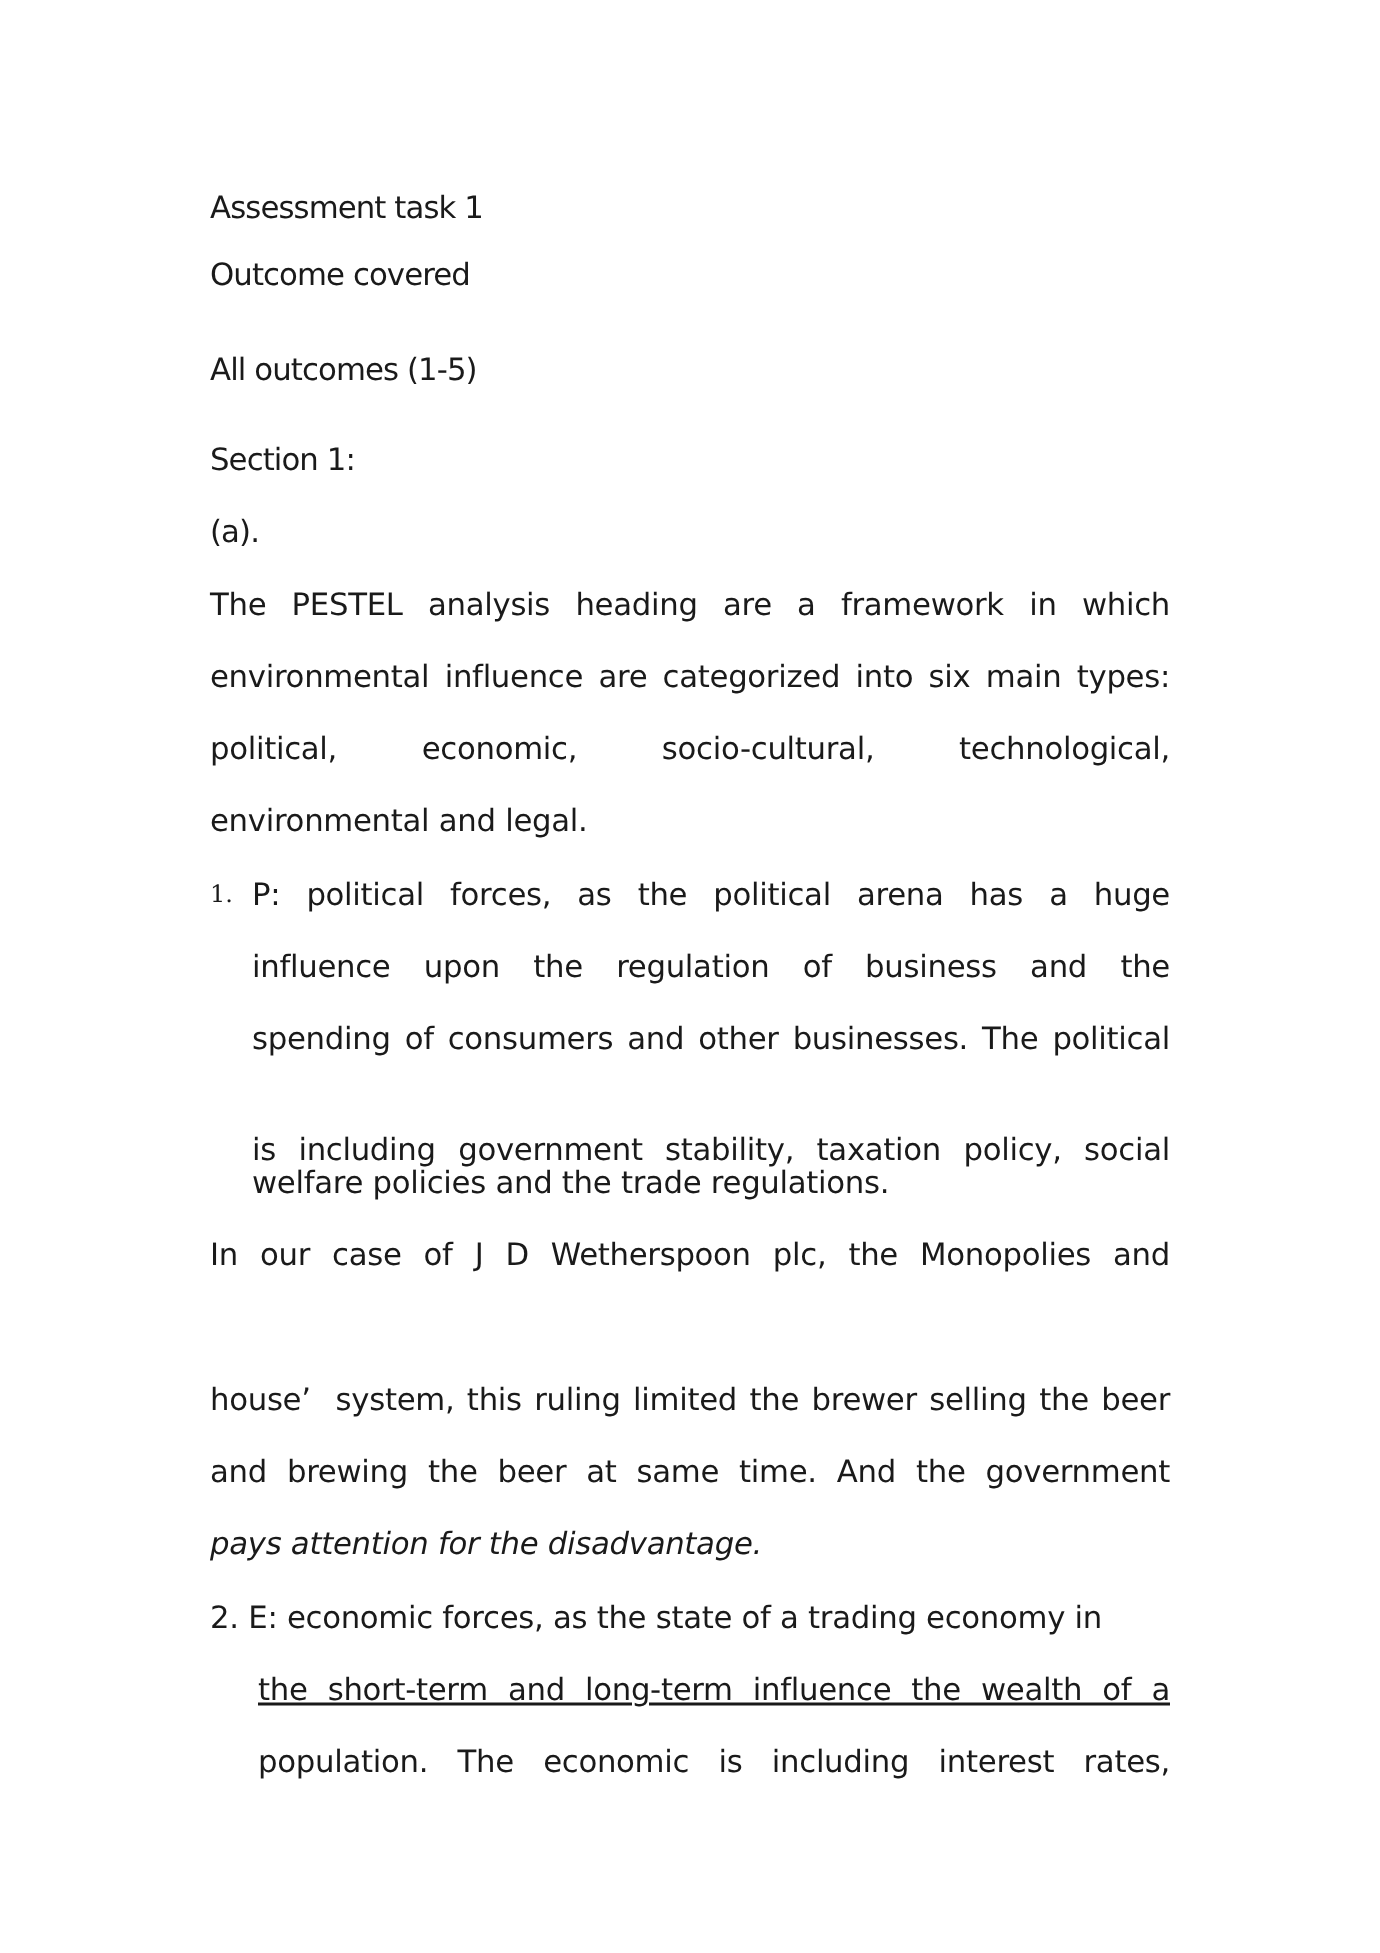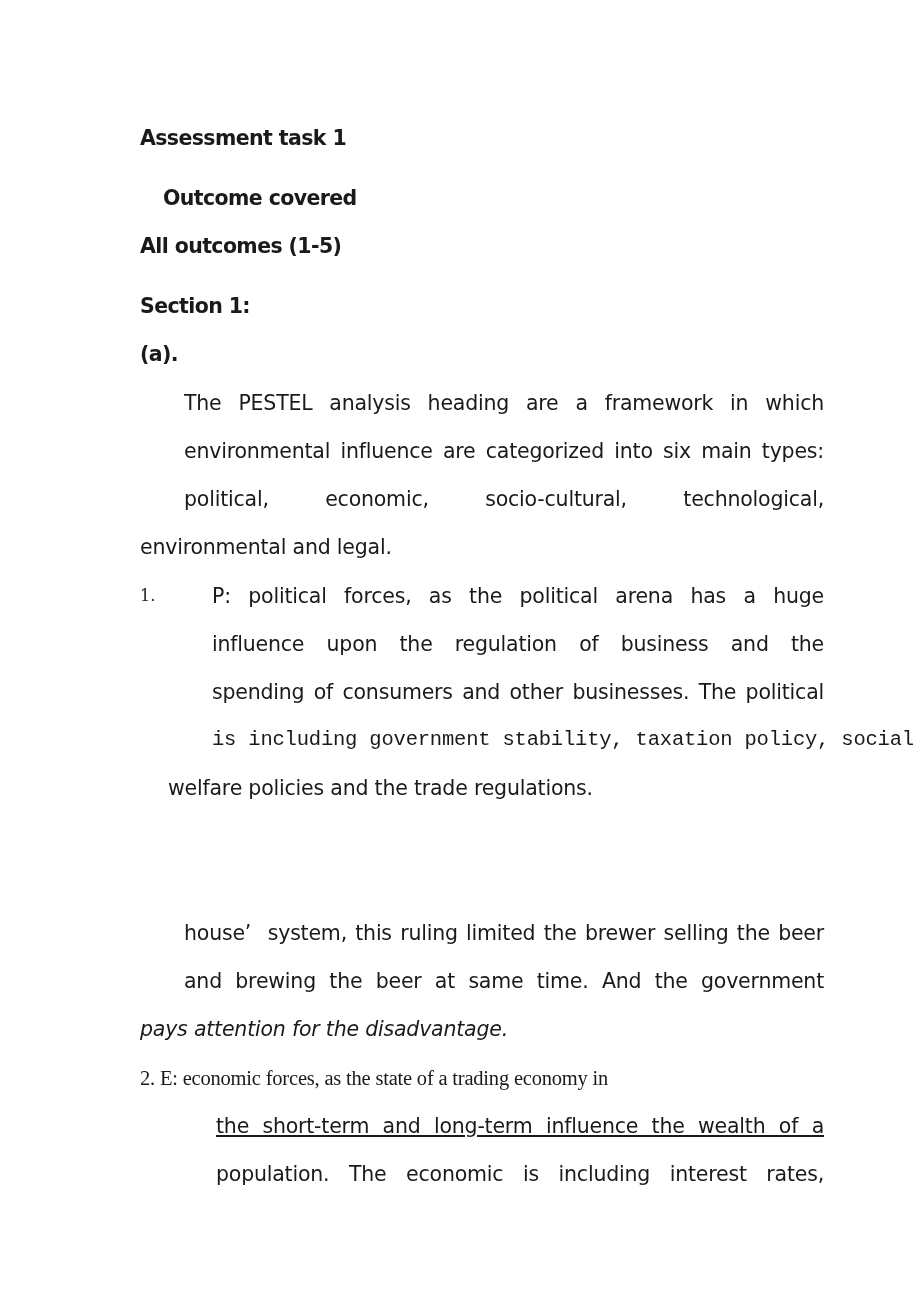--- a/index.html
+++ b/index.html
@@ -28,71 +28,70 @@
       left: 140px;
       width: 640px;
       font-size: 20.5px;
       line-height: 26px;
       white-space: nowrap;
       letter-spacing: -0.2px;
     }
     .line.justify {
       text-align: justify;
       text-align-last: justify;
-      margin-left: 44px;
     }
     .line.indent1 {
       left: 168px;
       width: 612px;
     }
     .line.indent2 {
       left: 172px;
       width: 608px;
     }
     .list-num {
       position: absolute;
       left: 140px;
       font-family: "DejaVu Serif", "Liberation Serif", serif;
       font-size: 16px;
       line-height: 26px;
     }
     .heading {
       font-size: 20.5px;
       letter-spacing: -0.6px;
-      font-weight: bold;
     }
   </style>
 </head>
 <body>
 
 <div class="page">
 
   <div class="line heading" style="top:125px;">Assessment task 1</div>
-  <div class="line heading" style="top:185px;margin-left:23px;">Outcome covered</div>
+  <div class="line heading" style="top:170px;">Outcome covered</div>
   <div class="line heading" style="top:221px;margin-top:12px;">All outcomes (1-5)</div>
 
   <div class="line heading" style="top:293px;">Section 1:</div>
   <div class="line heading" style="top:341px;">(a).</div>
 
   <div class="line justify" style="top:390px;">The PESTEL analysis heading are a framework in which</div>
   <div class="line justify" style="top:438px;">environmental influence are categorized into six main types:</div>
   <div class="line justify" style="top:486px;">political, economic, socio-cultural, technological,</div>
   <div class="line" style="top:534px;">environmental and legal.</div>
 
   <div class="list-num" style="top:583px;">1.</div>
   <div class="line indent1 justify" style="top:631px;">influence upon the regulation of business and the</div>
   <div class="line indent1 justify" style="top:583px;">P: political forces, as the political arena has a huge</div>
   <div class="line indent1 justify" style="top:679px;">spending of consumers and other businesses. The political</div>
-  <div class="line indent1 justify" style="top:727px;font-family:Liberation Mono, monospace;">is including government stability, taxation policy, social</div>
+  <div class="line indent1 justify" style="top:753px;">is including government stability, taxation policy, social</div>
   <div class="line indent1" style="top:775px;">welfare policies and the trade regulations.</div>
 
+  <div class="line justify" style="top:823px;">In our case of J D Wetherspoon plc, the Monopolies and</div>
   <div class="line justify" style="top:920px; white-space:pre;">house’  system, this ruling limited the brewer selling the beer</div>
   <div class="line justify" style="top:968px;">and brewing the beer at same time. And the government</div>
   <div class="line" style="top:1016px;font-style:italic;">pays attention for the disadvantage.</div>
 
-  <div class="line" style="top:1065px; width:640px;font-family:Liberation Serif, serif;">
+  <div class="line" style="top:1065px; width:640px;">
     <span>2.</span>
     <span>E: economic forces, as the state of a trading economy in</span>
   </div>
   <div class="line indent2 justify" style="top:1113px;text-decoration:underline;">the short-term and long-term influence the wealth of a</div>
   <div class="line indent2 justify" style="top:1161px;">population. The economic is including interest rates,</div>
 
 </div>
 
 </body></html>

